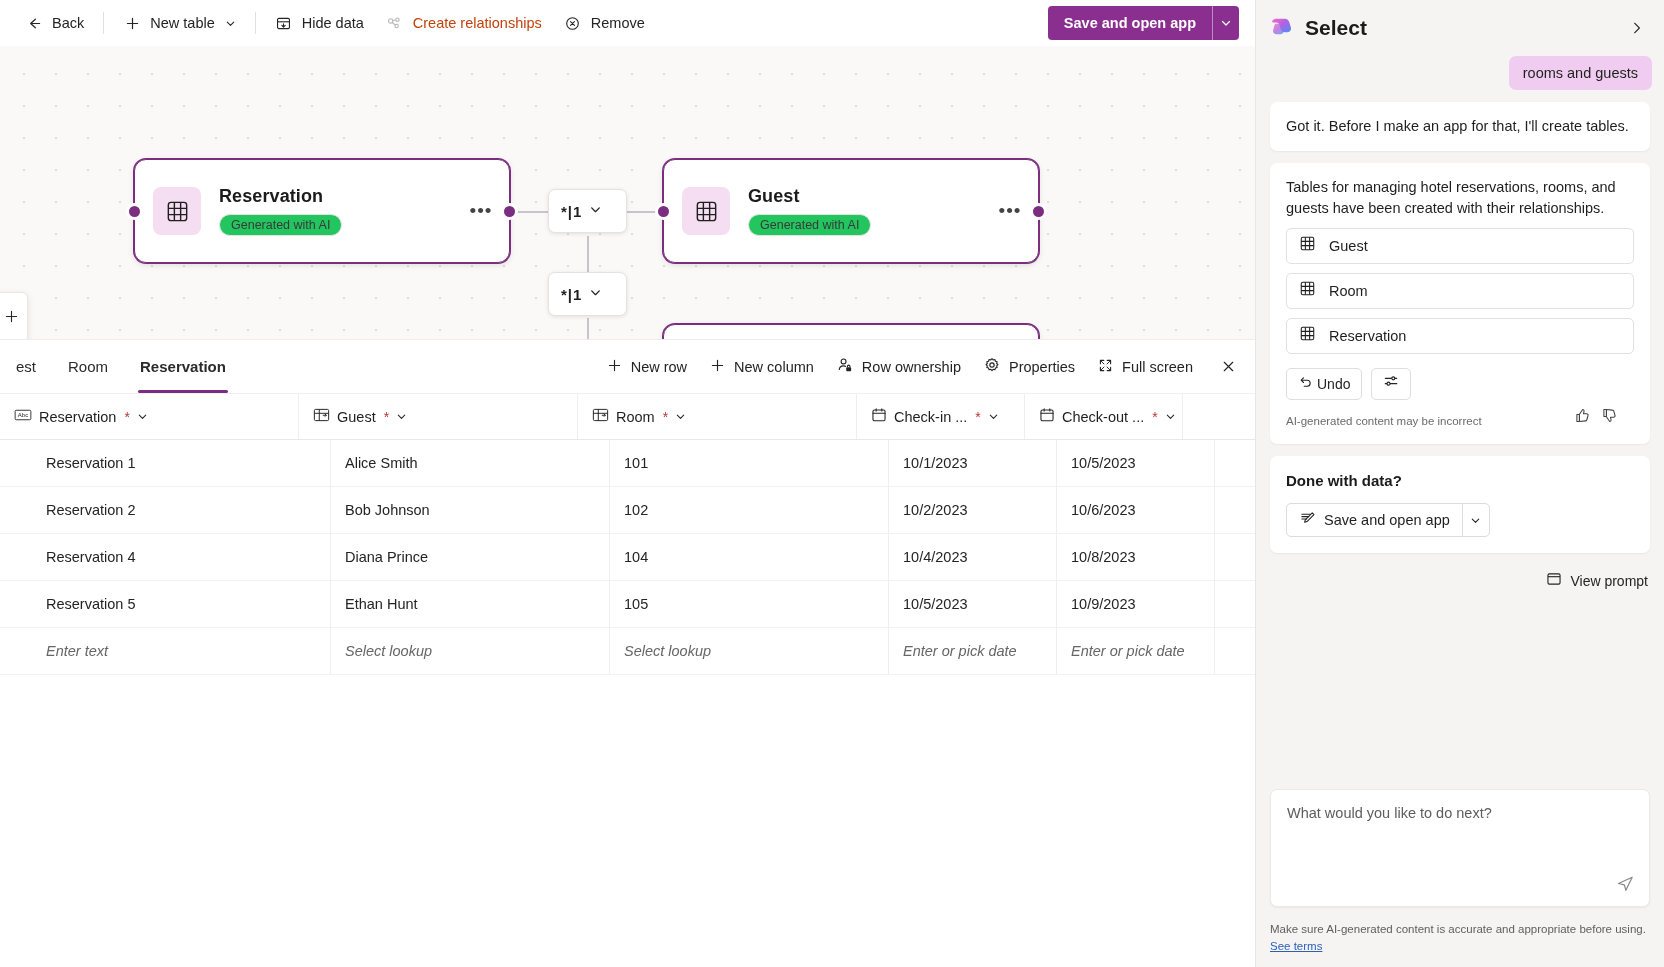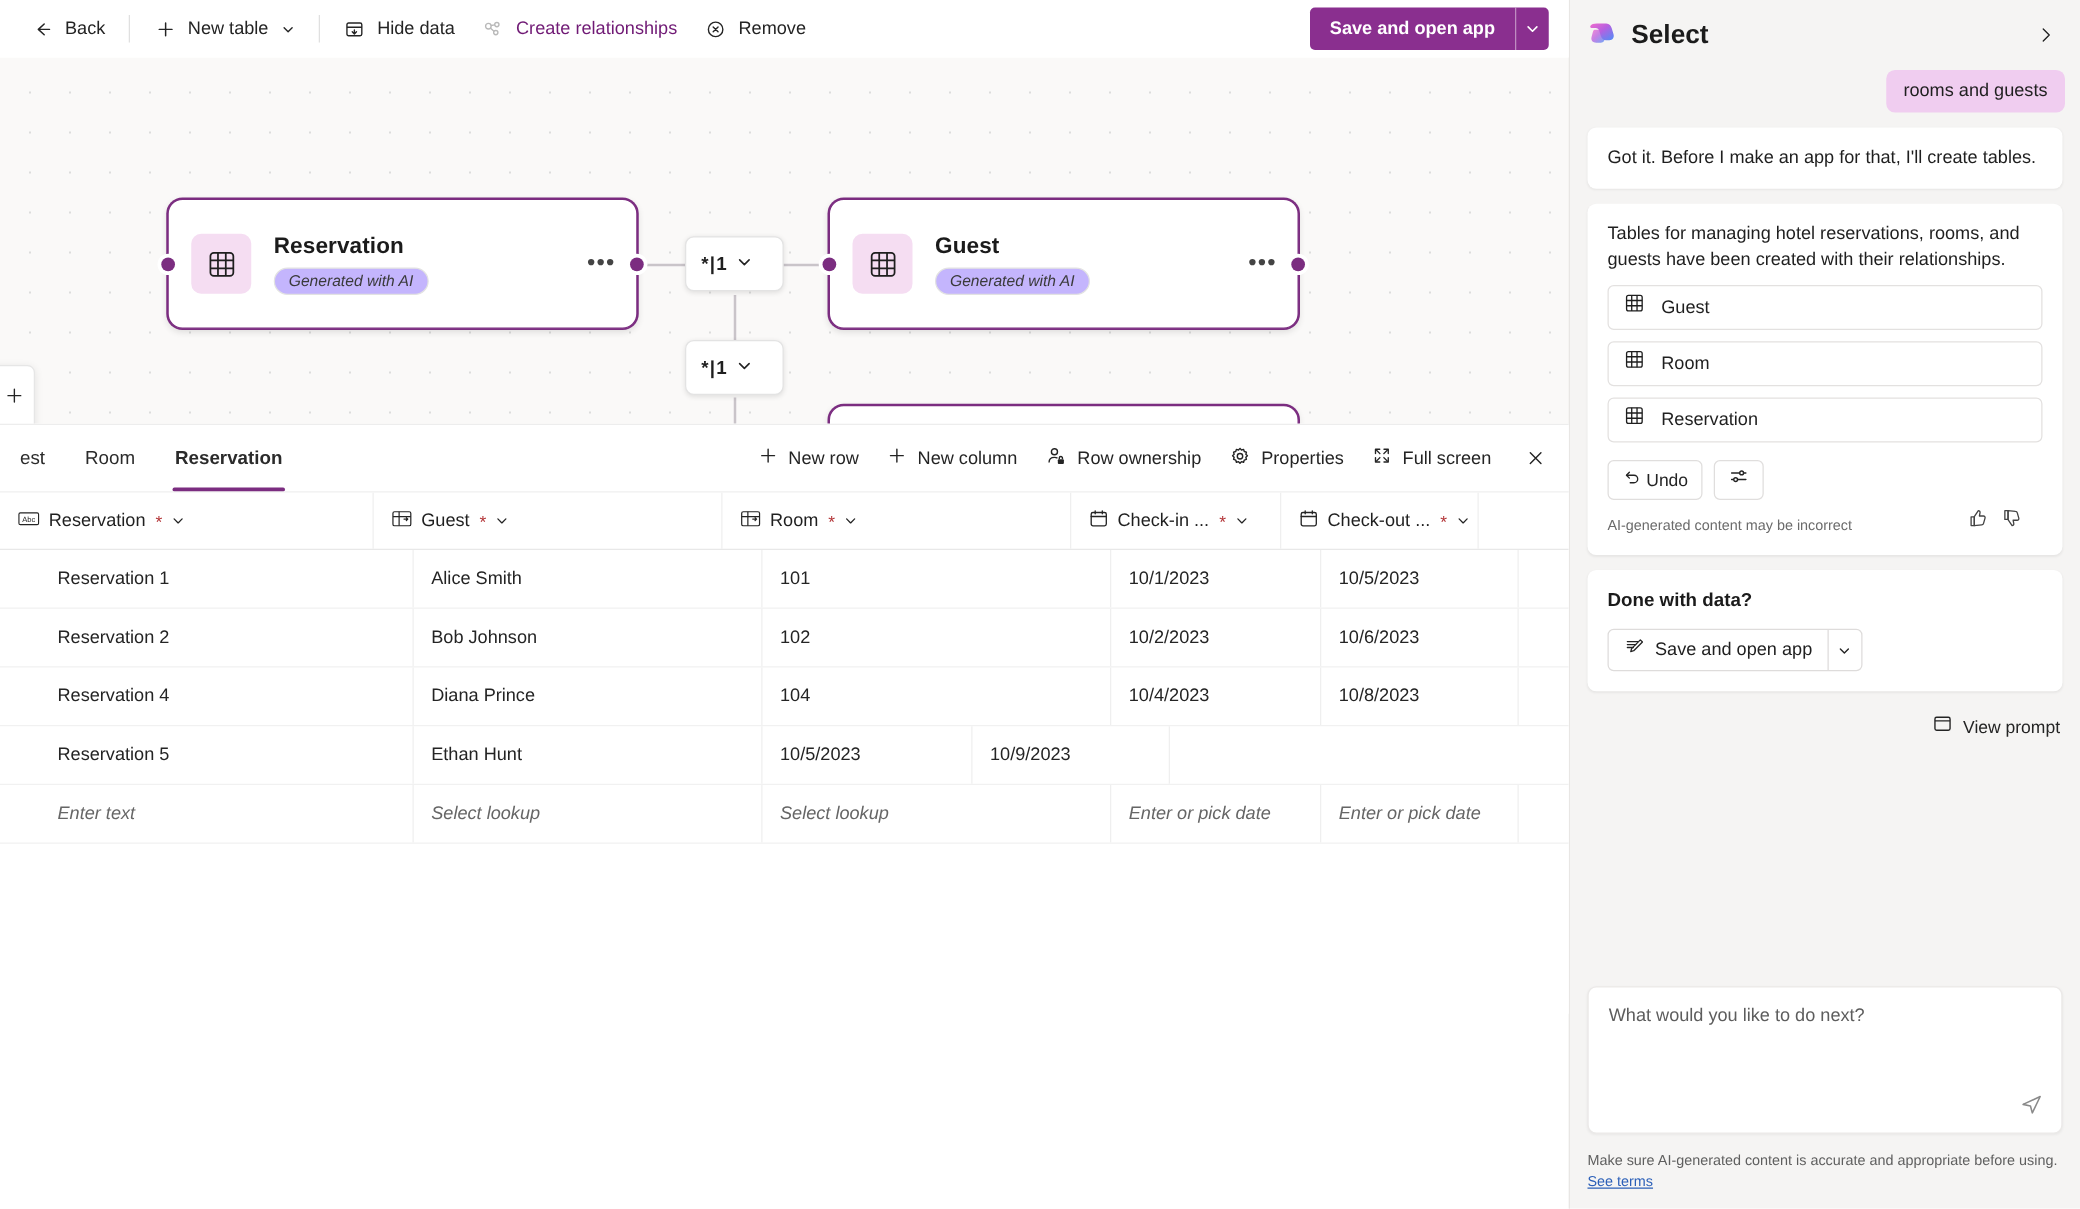--- a/index.html
+++ b/index.html
@@ -15,21 +15,21 @@
 
   
   .main { position:relative; width:1255px; height:811px; background:#fff; display:flex; flex-direction:column; }
 
   
   .cmdbar { height:46px; min-height:46px; display:flex; align-items:center; padding:0 10px 0 14px;
             background:#fff; position:relative; z-index:30; }
   .cmd-btn { display:flex; align-items:center; gap:9px; height:32px; padding:0 11px; border-radius:4px;
              cursor:pointer; color:#242424; font-size:14.5px; white-space:nowrap; background:transparent; border:none;
              font-family:"Liberation Sans", sans-serif; }
-  .cmd-btn.disabled { color:#701a75; cursor:default; }
+  .cmd-btn.disabled { color:#c2410c; cursor:default; }
   .cmd-sep { width:1px; height:22px; background:#e0e0e0; margin:0 8px; }
   .cmd-ico { width:18px; height:18px; display:flex; align-items:center; justify-content:center; }
   .cmd-ico svg { display:block; }
   .chev-sm { width:11px; height:11px; display:flex; align-items:center; justify-content:center; margin-left:1px; }
 
   .cmd-spacer { flex:1; }
 
   .primary-split { display:flex; align-items:stretch; height:34px; border-radius:4px; overflow:hidden;
                    background:#8a2f8f; margin-right:6px; }
   .primary-main { display:flex; align-items:center; padding:0 16px; color:#fff; font-weight:bold; font-size:14.5px;
@@ -52,21 +52,21 @@
 
   
   .node { position:absolute; background:#fff; border:1.5px solid #e2dce4; border-radius:12px;
           box-shadow:0 1.5px 4px rgba(0,0,0,.10); display:flex; align-items:center; padding:0 14px 0 18px; }
   .node.sel { border-color:#7b2d80; box-shadow:0 0 0 1px #7b2d80, 0 2px 6px rgba(0,0,0,.12); }
   .node-ico { width:48px; height:48px; border-radius:8px; background:#f5ddf2;
               display:flex; align-items:center; justify-content:center; flex:0 0 auto; }
   .node-body { margin-left:18px; display:flex; flex-direction:column; gap:7px; flex:1; }
   .node-title { font-size:18px; font-weight:bold; color:#1b1b1b; letter-spacing:.1px; }
   .node-pill { align-self:flex-start; border:1px solid #e2e2e2; border-radius:12px; padding:3px 11px;
-               font-size:12.5px; color:#3a3a3a; background:#c4b5fd;font-style:italic; }
+               font-size:12.5px; color:#3a3a3a; background:#22c55e; }
   .node-dots { width:28px; height:28px; border-radius:4px; display:flex; align-items:center; justify-content:center;
                cursor:pointer; color:#444; font-size:19px; letter-spacing:1px; line-height:10px; }
   .port { position:absolute; width:11px; height:11px; border-radius:50%; background:#7b2d80;
           box-shadow:0 0 0 3px #fff; }
 
   
   .relbadge { position:absolute; background:#fff; border:1px solid #e3e3e3; border-radius:7px;
               box-shadow:0 1px 4px rgba(0,0,0,.10); height:44px; display:flex; align-items:center;
               padding:0 12px; gap:7px; cursor:pointer; }
   .relbadge .card { font-size:15px; color:#1f1f1f; font-weight:bold; letter-spacing:1px; }
@@ -494,20 +494,21 @@
         <div class="grid-row data">
           <div class="cell c1">Reservation 4</div>
           <div class="cell c2">Diana Prince</div>
           <div class="cell c3">104</div>
           <div class="cell c4">10/4/2023</div>
           <div class="cell c5">10/8/2023</div>
         </div>
         <div class="grid-row data">
           <div class="cell c1">Reservation 5</div>
           <div class="cell c2">Ethan Hunt</div>
+          <div class="cell c3">105</div>
           <div class="cell c4">10/5/2023</div>
           <div class="cell c5">10/9/2023</div>
         </div>
 
         <div class="grid-row data">
           <div class="cell c1 placeholder">Enter text</div>
           <div class="cell c2 placeholder">Select lookup</div>
           <div class="cell c3 placeholder">Select lookup</div>
           <div class="cell c4 placeholder">Enter or pick date</div>
           <div class="cell c5 placeholder">Enter or pick date</div>

